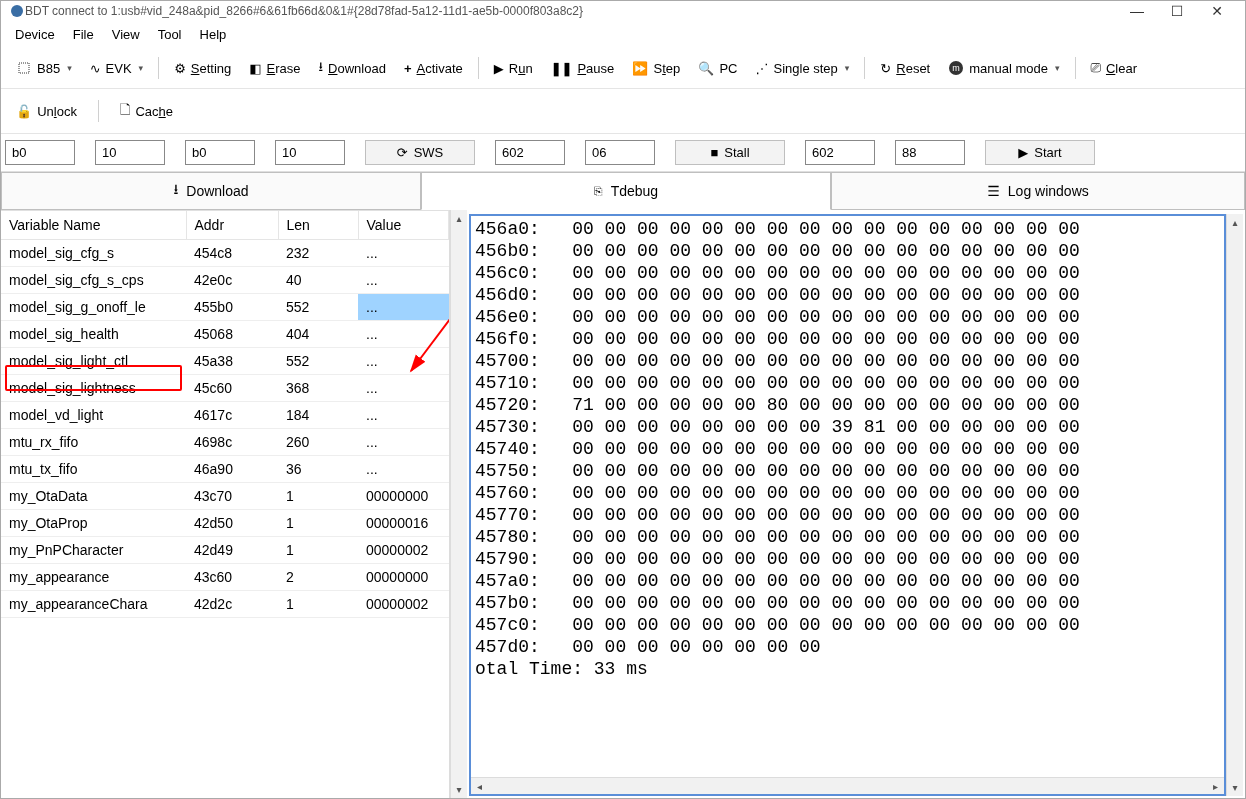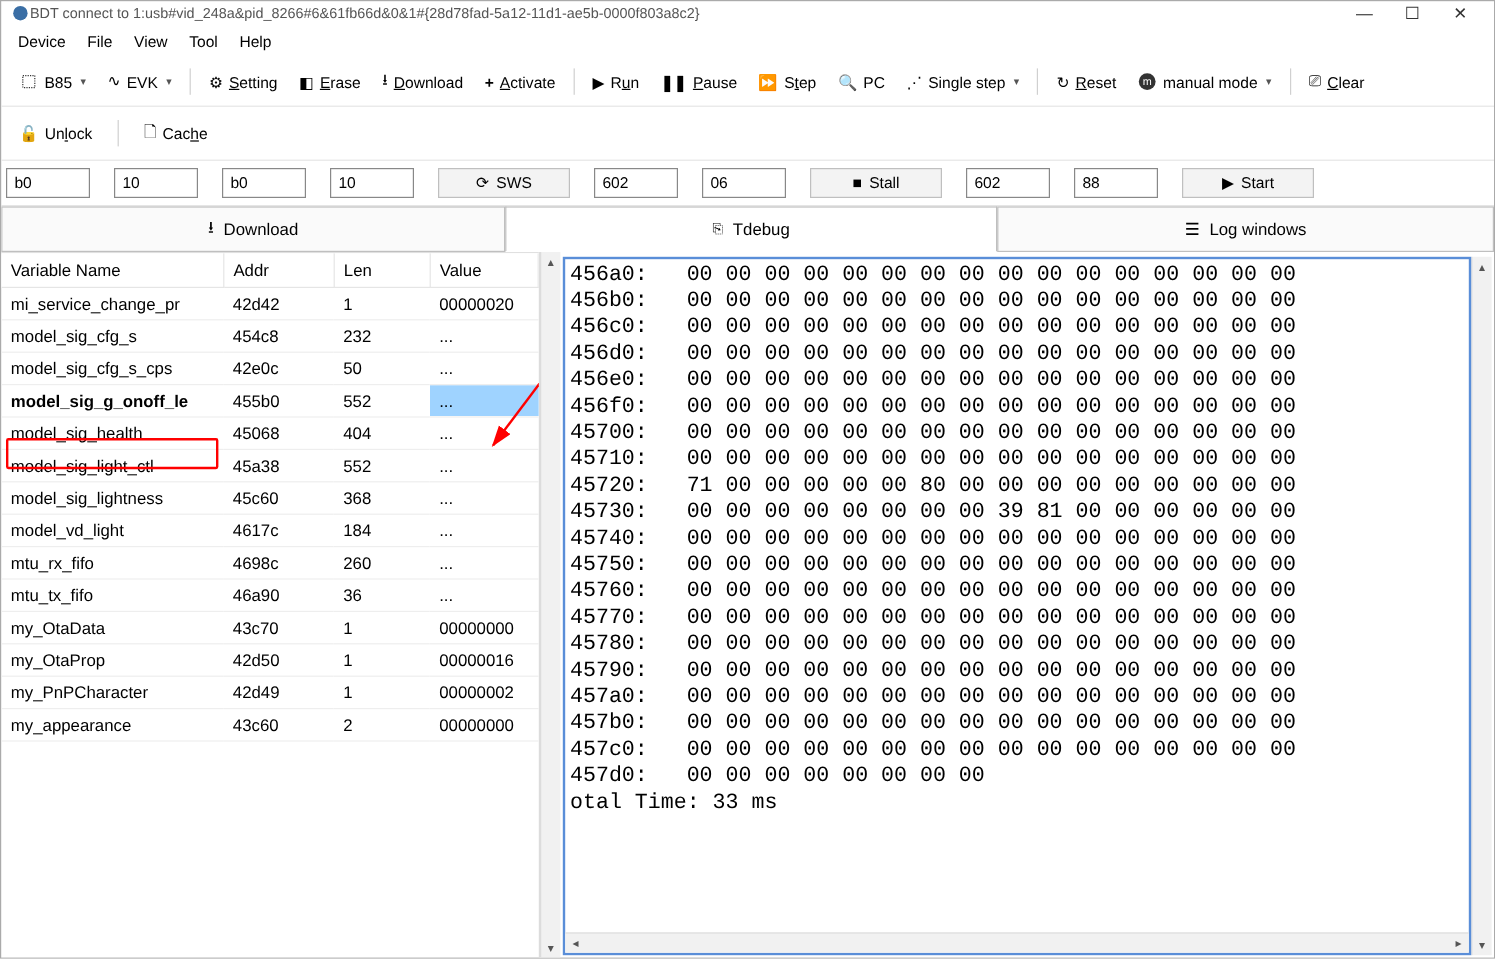--- a/index.html
+++ b/index.html
@@ -164,21 +164,20 @@
     border-bottom: 1px solid #eee;
     white-space: nowrap;
     overflow: hidden;
     text-overflow: clip;
   }
   table.vars tr.sel td.valcell {
     background: #9fd3ff;
   }
   table.vars tr.sel td.namecell {
     position: relative;
-    font-weight: bold;
   }
   .redbox {
     position: absolute;
     border: 2px solid #f00;
     border-radius: 2px;
     pointer-events: none;
   }
   .col-name { width: 185px; }
   .col-addr { width: 92px; }
   .col-len { width: 80px; }
@@ -390,35 +389,29 @@
           <thead>
             <tr>
               <th>Variable Name</th>
               <th>Addr</th>
               <th>Len</th>
               <th>Value</th>
             </tr>
           </thead>
           <tbody id="var-tbody">
               <tr>
-                <td class="namecell">mi_service_change_pr</td>
-                <td>42d42</td>
-                <td>1</td>
-                <td class="valcell">00000020</td>
-              </tr>
-              <tr>
                 <td class="namecell">model_sig_cfg_s</td>
                 <td>454c8</td>
                 <td>232</td>
                 <td class="valcell">...</td>
               </tr>
               <tr>
                 <td class="namecell">model_sig_cfg_s_cps</td>
                 <td>42e0c</td>
-                <td>50</td>
+                <td>40</td>
                 <td class="valcell">...</td>
               </tr>
               <tr class="sel">
                 <td class="namecell">model_sig_g_onoff_le</td>
                 <td>455b0</td>
                 <td>552</td>
                 <td class="valcell">...</td>
               </tr>
               <tr>
                 <td class="namecell">model_sig_health</td>
@@ -472,20 +465,26 @@
                 <td class="namecell">my_PnPCharacter</td>
                 <td>42d49</td>
                 <td>1</td>
                 <td class="valcell">00000002</td>
               </tr>
               <tr>
                 <td class="namecell">my_appearance</td>
                 <td>43c60</td>
                 <td>2</td>
                 <td class="valcell">00000000</td>
+              </tr>
+              <tr>
+                <td class="namecell">my_appearanceChara</td>
+                <td>42d2c</td>
+                <td>1</td>
+                <td class="valcell">00000002</td>
               </tr>
             </tbody>
         </table>
         <div class="redbox" style="left:4px; top:154px; width:177px; height:26px;"></div>
         <svg class="arrow-annot" style="left:370px; top:70px;" width="120" height="120">
           <defs>
               <marker id="ah" markerWidth="10" markerHeight="10" refX="8" refY="3" orient="auto">
             <path d="M0,0 L0,6 L9,3 z" fill="#f00"></path>
           </marker>
             </defs>

